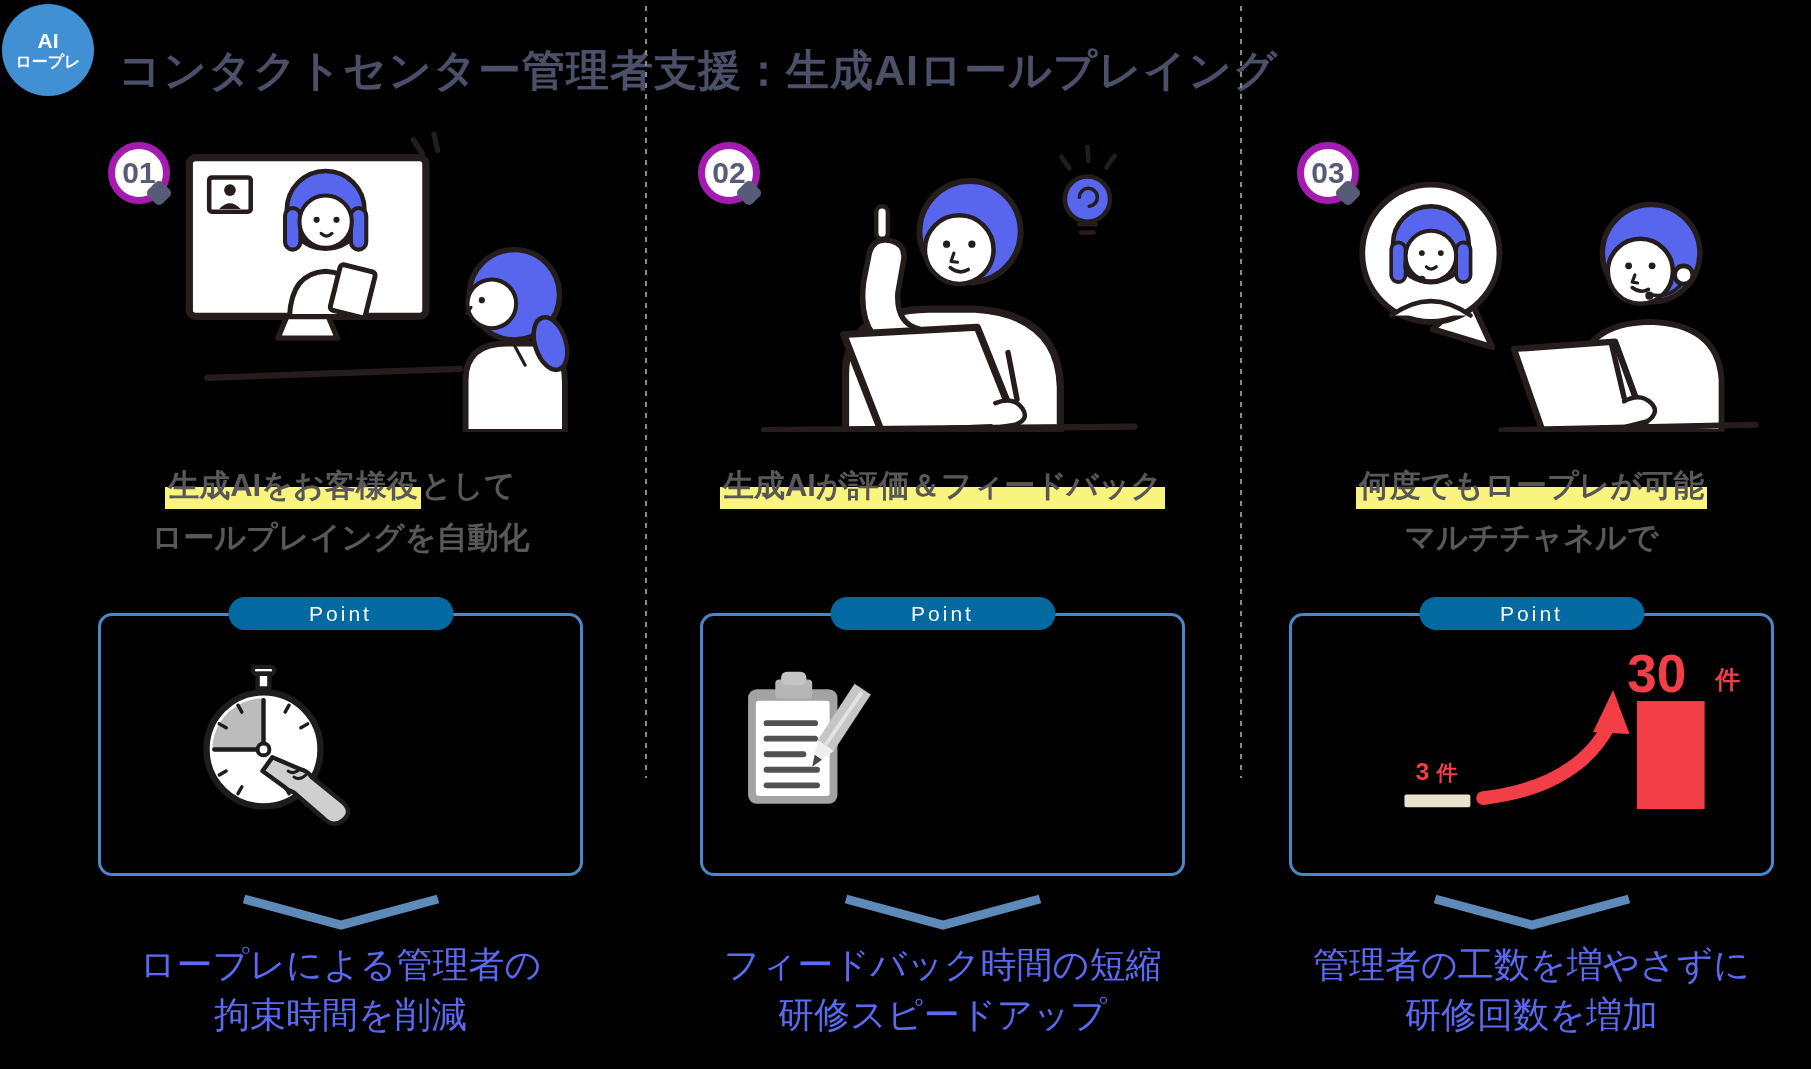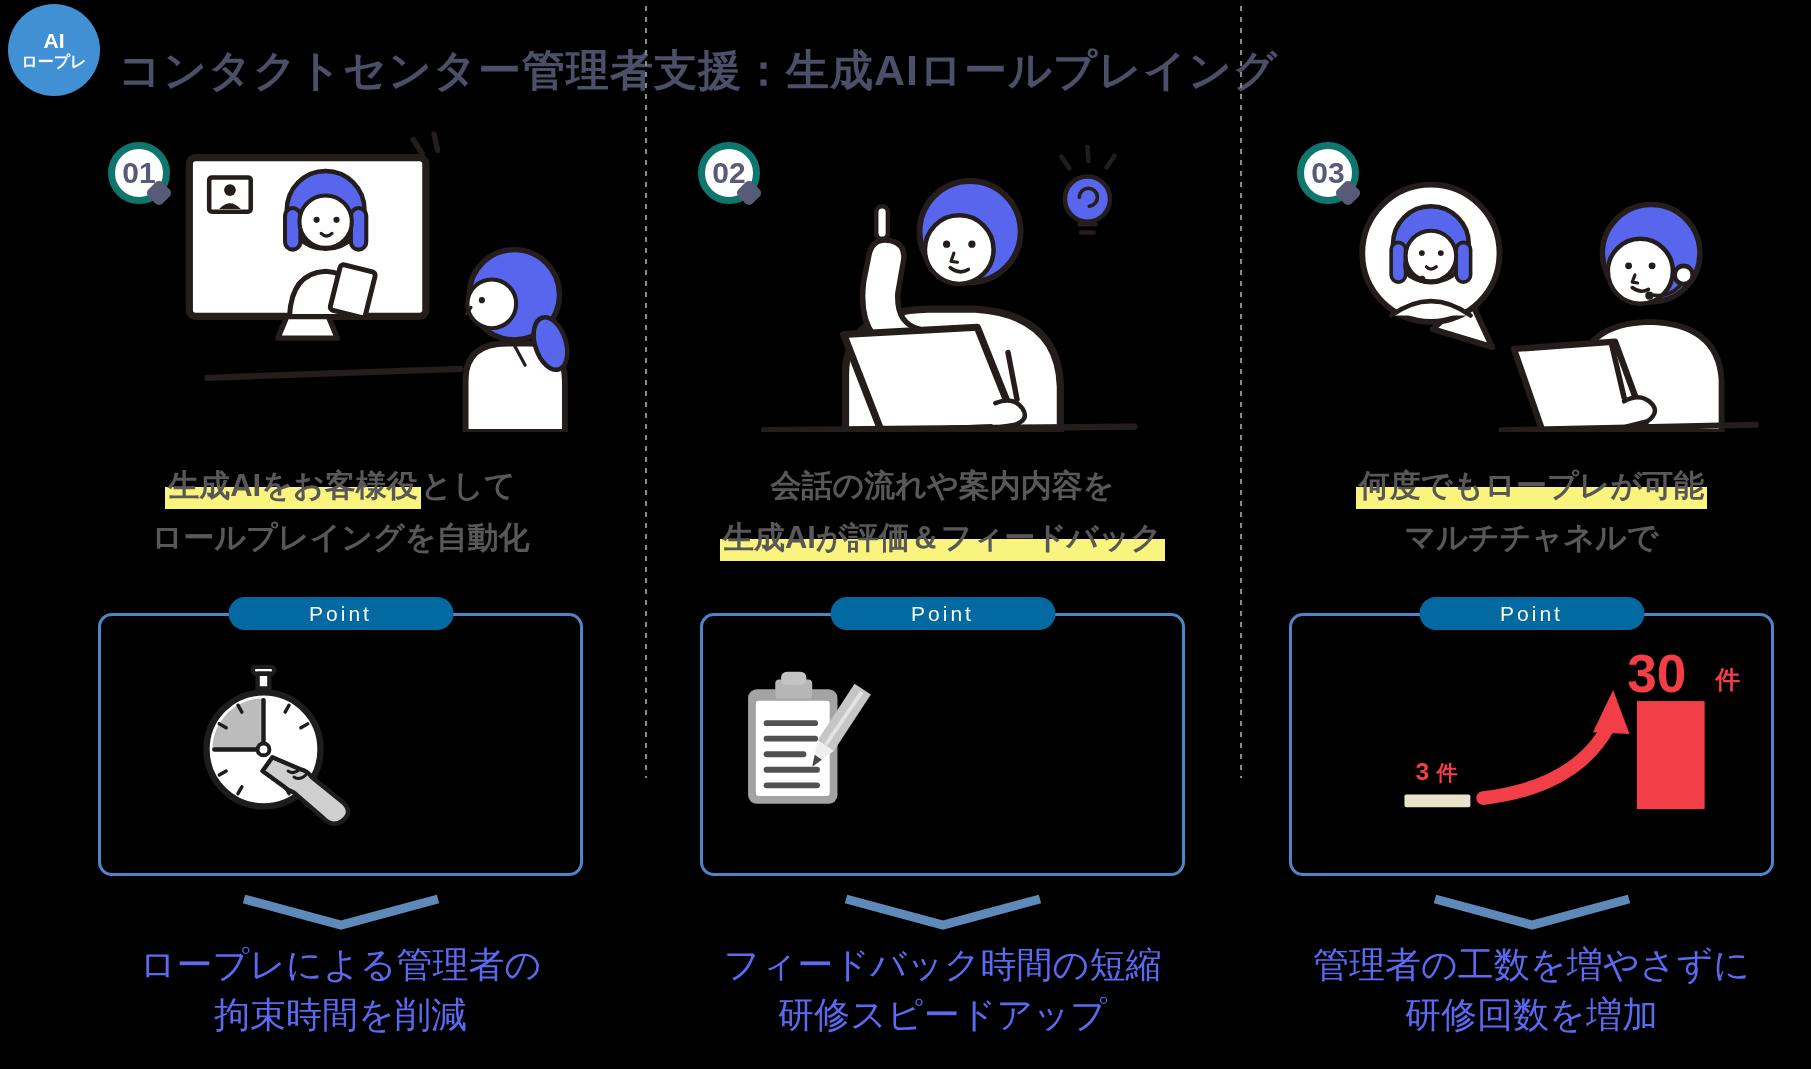--- a/index.html
+++ b/index.html
@@ -1,40 +1,40 @@
 <!DOCTYPE html>
 <html><head>
 <meta charset="utf-8">
 <style>
   html,body{margin:0;padding:0;background:#000;}
   body{width:1811px;height:1069px;overflow:hidden;
        font-family:"Liberation Sans","DejaVu Sans",sans-serif;}
   .canvas{position:relative;width:1811px;height:1069px;background:#000;}
 
   
-  .logo{position:absolute;left:8px;top:4px;width:92px;height:92px;border-radius:50%;
+  .logo{position:absolute;left:2px;top:4px;width:92px;height:92px;border-radius:50%;
         background:#4190d3;color:#fff;display:flex;flex-direction:column;
         align-items:center;justify-content:center;font-weight:bold;line-height:1.15;}
   .logo .l1{font-size:21px;}
   .logo .l2{font-size:16px;}
   .title{position:absolute;left:118px;top:22px;font-size:43px;font-weight:bold;
          color:#4b4f68;letter-spacing:1px;white-space:nowrap;margin-top:20px;}
 
   
   .cols{position:absolute;left:0;top:112px;display:flex;width:1811px;}
   .col{position:relative;box-sizing:border-box;}
   .col1{width:645px;padding:0 62px 0 98px;}
   .col2{width:595px;padding:0 55px 0 55px;}
   .col3{width:571px;padding:0 37px 0 49px;}
   .divider{position:absolute;top:6px;width:2px;height:772px;
            background:repeating-linear-gradient(to bottom,#8a8a8a 0 5px,transparent 5px 11px);}
   .div1{left:645px;} .div2{left:1240px;}
 
   .stepnum{position:absolute;top:30px;width:48px;height:48px;border-radius:50%;
-           background:#fff;border:7px solid #0f766e;color:#575b78;font-weight:bold;
+           background:#fff;border:7px solid #a21caf;color:#575b78;font-weight:bold;
            font-size:30px;display:flex;align-items:center;justify-content:center;z-index:2;}
   .stepnum::after{content:"";position:absolute;right:-6px;bottom:-6px;width:20px;height:20px;
            background:#575b78;border-radius:5px;transform:rotate(45deg);z-index:-1;}
   .col1 .stepnum{left:108px;} .col2 .stepnum{left:53px;} .col3 .stepnum{left:57px;}
 
   .illus{height:348px;display:flex;justify-content:center;align-items:flex-start;padding-top:4px;box-sizing:border-box;}
 
   .desc{height:104px;text-align:center;font-size:31px;font-weight:bold;color:#595757;
         line-height:52px;white-space:nowrap;}
   .hl{background:linear-gradient(transparent 46%, #f8f47e 46%);padding:0 3px 6px 3px;}
@@ -173,21 +173,20 @@
             <path d="M268 168 q10 8 20 2" stroke-width="4"></path>
             <path d="M150 242 L298 234 L342 344 L192 350 Z" fill="#fff" stroke-width="8"></path>
             <path d="M318 318 q20 -8 30 6 q8 12 -8 18 l-26 4" fill="#fff" stroke-width="5"></path>
             <path d="M332 262 l10 52" stroke-width="6"></path>
             <path d="M62 348 L472 344" stroke-width="7"></path>
           </g>
         </svg>
       </div>
 
       <div class="desc">
-        <div><span>会話の流れや案内内容を</span><span class="hl"></span><span></span></div>
         <div><span></span><span class="hl">生成AIが評価＆フィードバック</span><span></span></div>
       </div>
 
       <div class="point-sec">
         <div class="point-pill">Point</div>
         <div class="point-box pb-2">
           <svg viewBox="0 0 175 175" width="170" height="170">
             <rect x="32" y="30" width="92" height="118" rx="9" fill="#a3a3a3"></rect>
             <rect x="40" y="42" width="76" height="98" rx="3" fill="#fff"></rect>
             <rect x="60" y="20" width="38" height="20" rx="4" fill="#b6b6b6"></rect>

